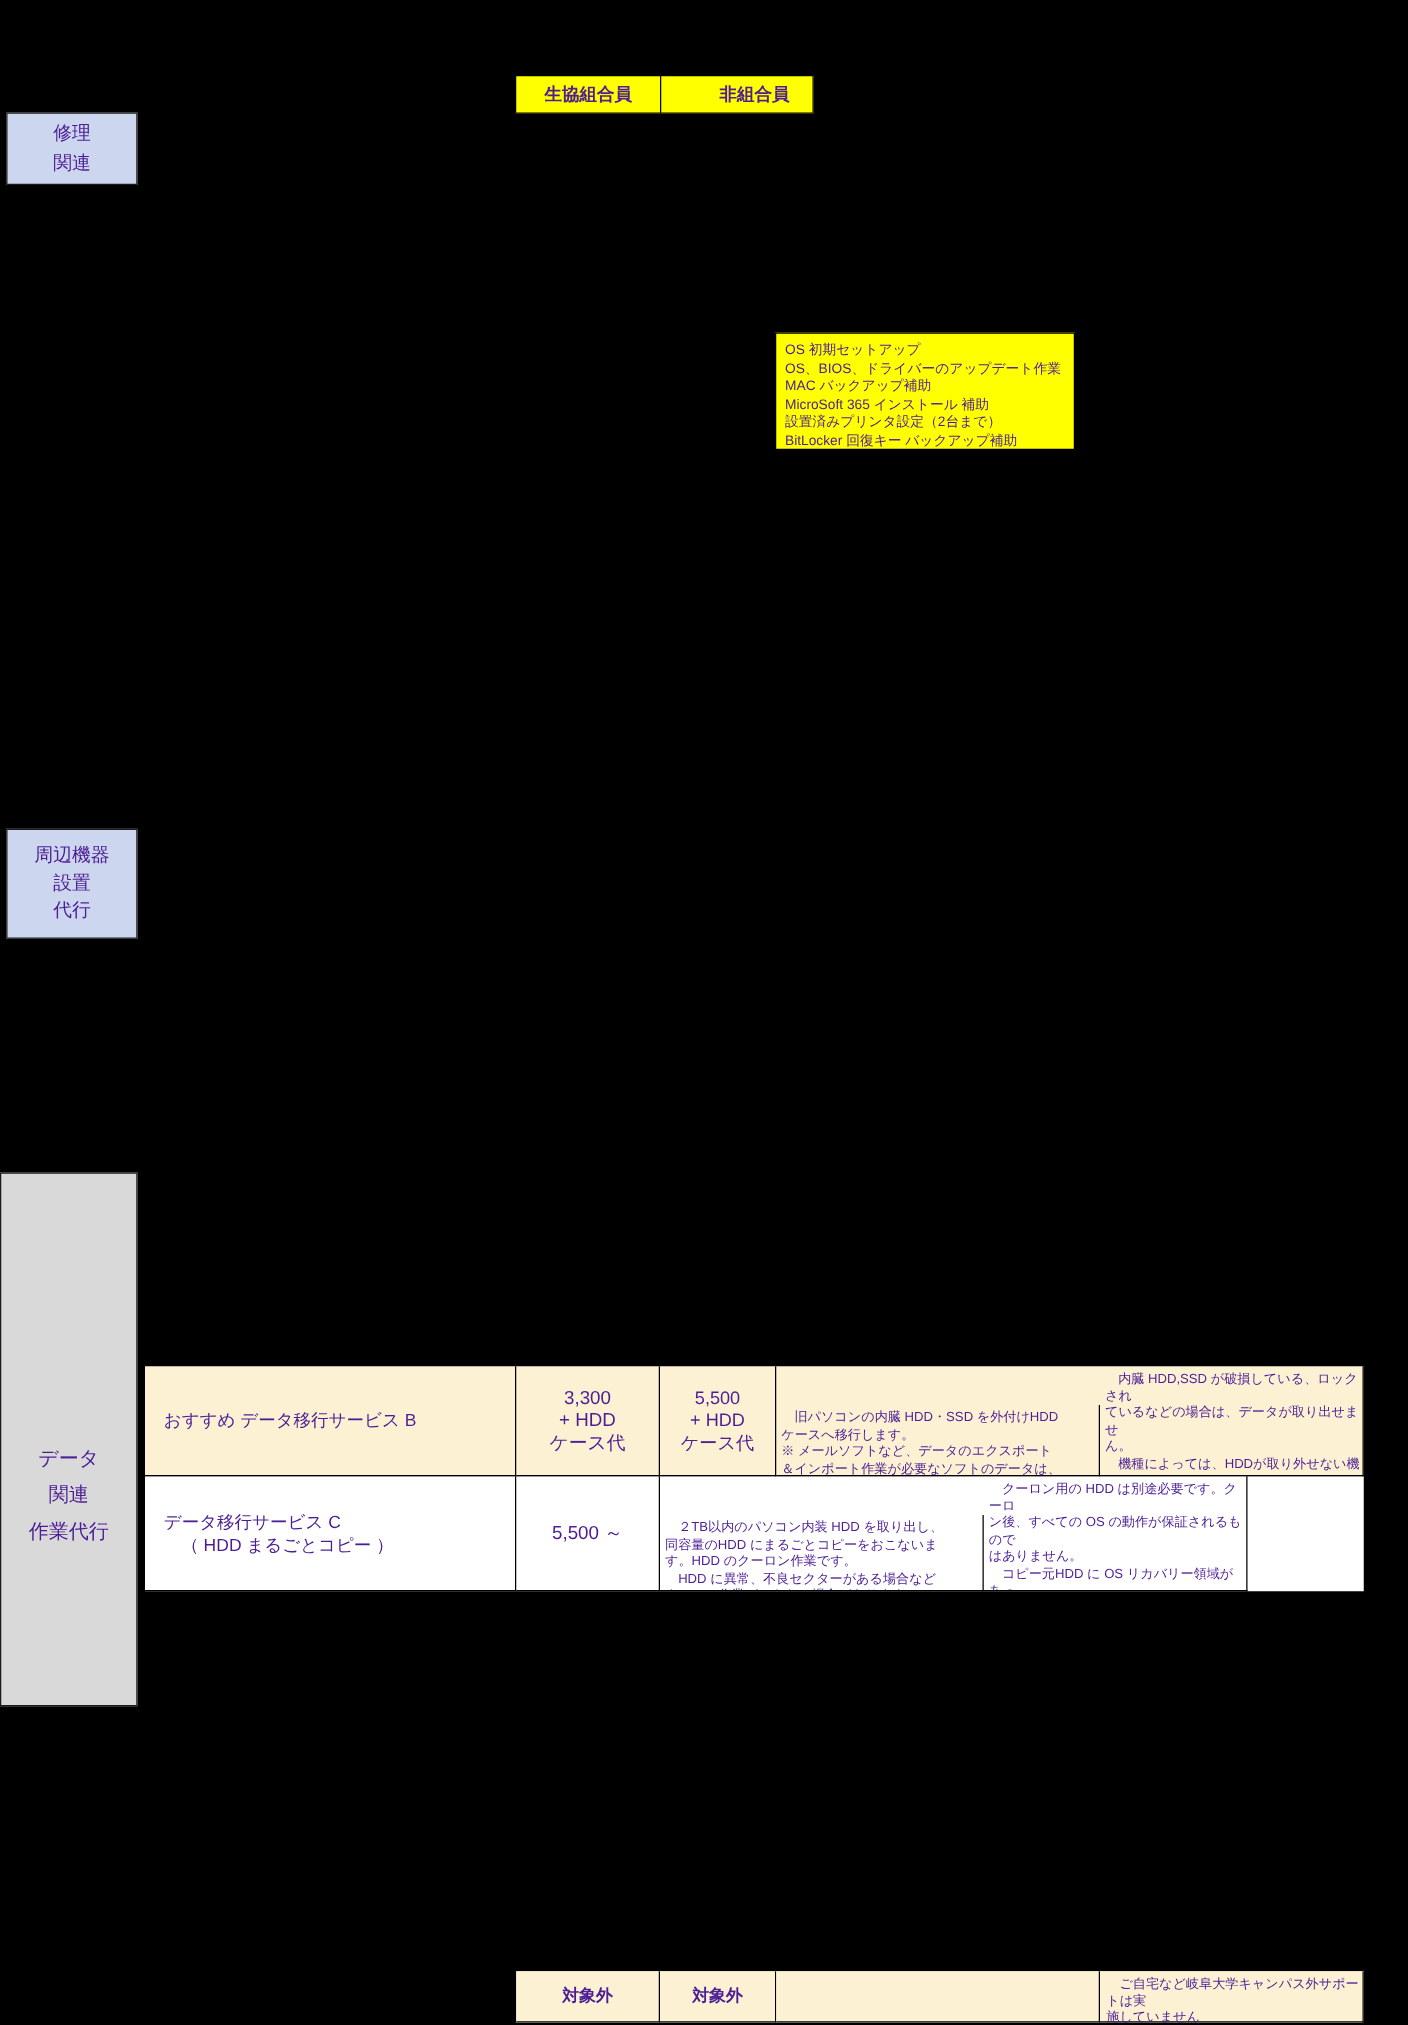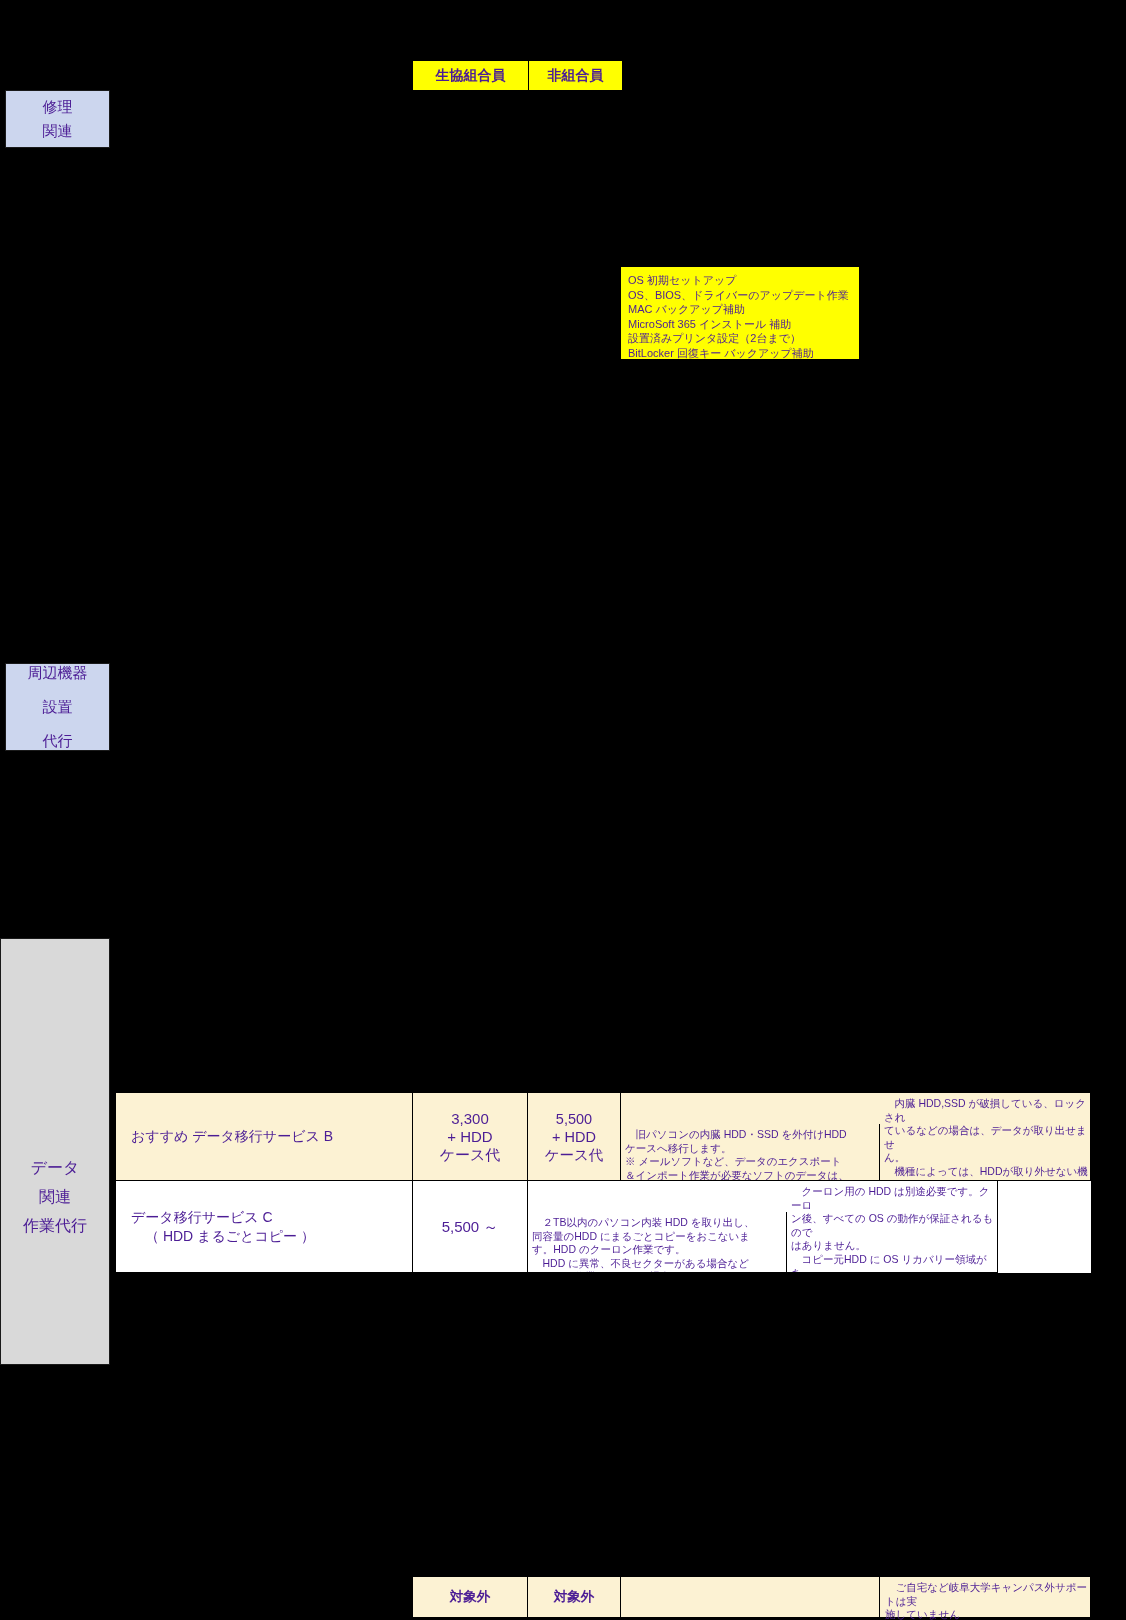--- a/index.html
+++ b/index.html
@@ -11,30 +11,30 @@
   .pre{white-space:pre-line;}
   .center{display:flex;align-items:center;justify-content:center;text-align:center;}
 
   
   .hdr-row{left:412px;top:60px;display:flex;}
   .hdr-cell{
     background:#ffff00;border:1px solid #000;height:29px;
     font-size:14px;font-weight:bold;display:flex;align-items:center;justify-content:center;
   }
   .hdr-cell.c2{width:115px;}
-  .hdr-cell.c3{width:93px;margin-left:-1px;}
+  .hdr-cell.c3{width:93px;margin-left:-1px;padding-left:28px;}
 
   
   .label-box{
     background:#ccd6ee;border:1px solid #1a1a1a;
     font-size:15px;line-height:24px;text-align:center;
     display:flex;align-items:center;justify-content:center;
   }
   .lbl-repair{left:5px;top:90px;width:105px;height:58px;}
-  .lbl-peripheral{left:5px;top:663px;width:105px;height:88px;line-height:34px;}
+  .lbl-peripheral{left:5px;top:663px;width:105px;height:88px;line-height:22px;}
   .lbl-data{
     left:0;top:938px;width:110px;height:427px;background:#d9d9d9;
     border:1px solid #1a1a1a;padding-top:90px;line-height:29px;font-size:16px;
   }
   .lbl-other{left:3px;top:1492px;width:107px;height:128px;}
 
   
   .svc-box{
     left:620px;top:266px;width:240px;height:94px;background:#ffff00;
     border:1px solid #000;padding:6px 4px 0 7px;font-size:11px;line-height:14.5px;

